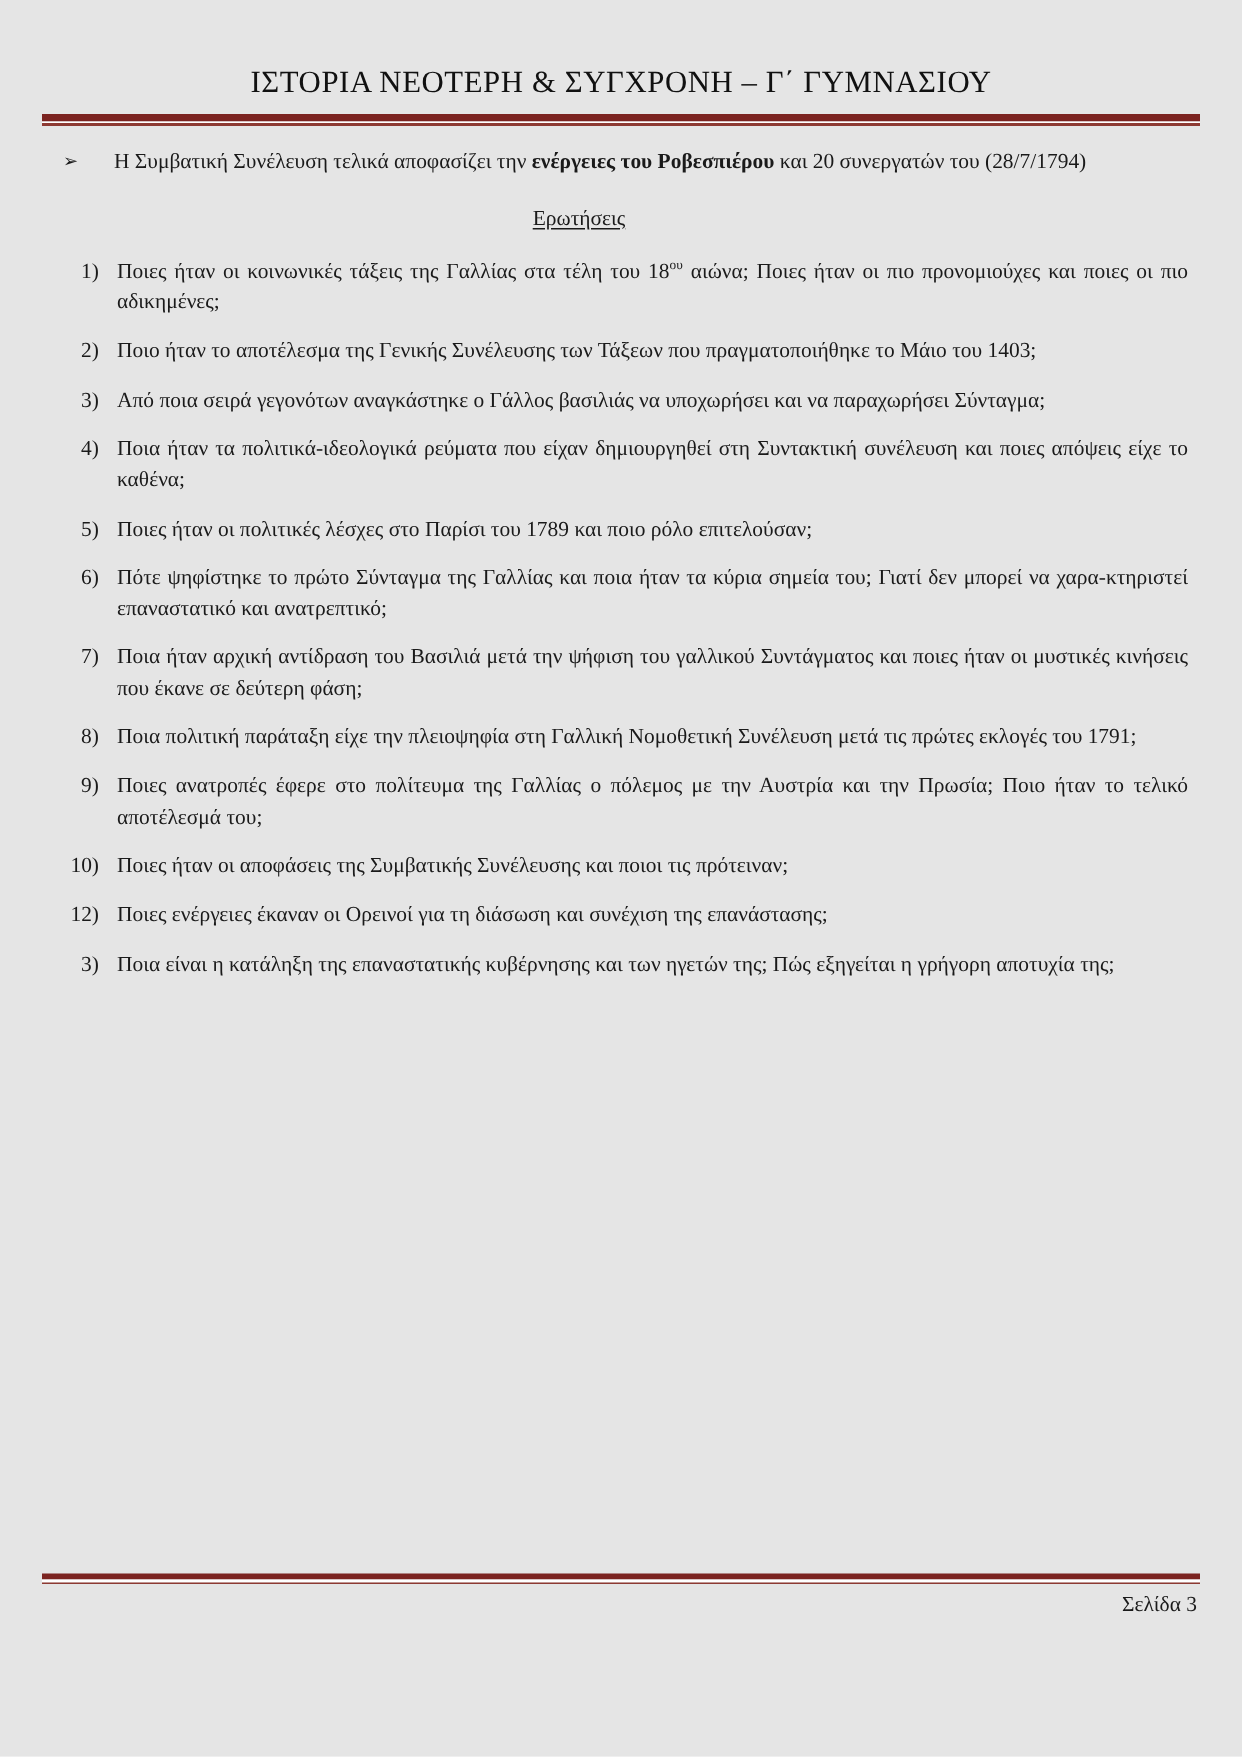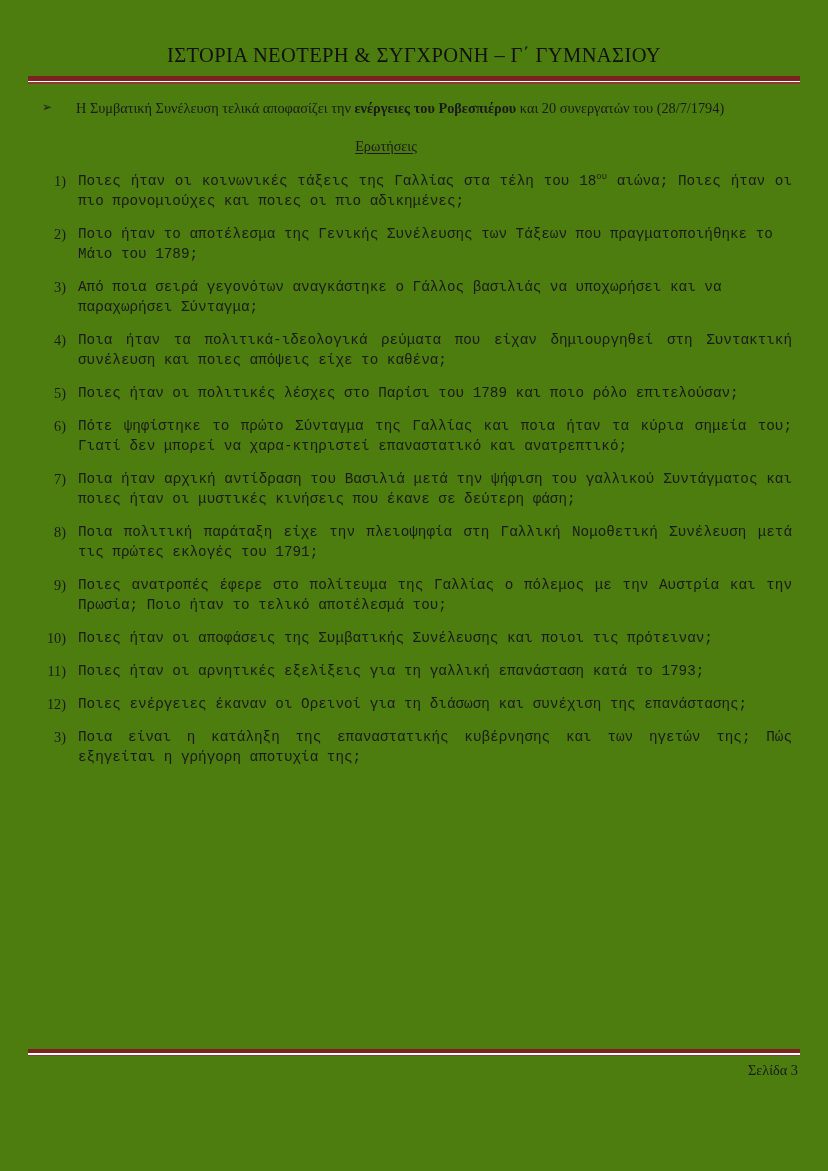--- a/index.html
+++ b/index.html
@@ -12,21 +12,21 @@
     height: 1171px;
     position: relative;
     font-family: "Liberation Serif", "DejaVu Serif", serif;
     color: #1a1a1a;
     overflow: hidden;
   }
 
   .page {
     position: absolute;
     inset: 0;
-    background: #4d7c0f;
+    background: #e5e5e5;
   }
 
   
   .doc-header {
     position: absolute;
     top: 44px;
     left: 28px;
     right: 28px;
   }
   .doc-title {
@@ -113,21 +113,20 @@
     width: 36px;
     text-align: right;
     padding-right: 12px;
     box-sizing: border-box;
     white-space: nowrap;
   }
   ol.qlist li .qtext {
     flex: 1;
     text-align: justify;
     text-justify: inter-word;
-    font-family: Liberation Mono, monospace;
   }
   ol.qlist li .qtext.nojustify {
     text-align: left;
   }
   sup {
     font-size: 0.62em;
     vertical-align: super;
     line-height: 0;
   }
 
@@ -185,21 +184,21 @@
 
     <ol class="qlist">
 
       <li>
         <span class="num">1)</span>
         <span class="qtext"><span>Ποιες ήταν οι κοινωνικές τάξεις της Γαλλίας στα τέλη του 18</span><sup>ου</sup><span> αιώνα; Ποιες ήταν οι πιο προνομιούχες και ποιες οι πιο αδικημένες;</span></span>
       </li>
 
       <li>
         <span class="num">2)</span>
-        <span class="qtext nojustify">Ποιο ήταν το αποτέλεσμα της Γενικής Συνέλευσης των Τάξεων που πραγματοποιήθηκε το Μάιο του 1789;</span>
+        <span class="qtext nojustify">Ποιο ήταν το αποτέλεσμα της Γενικής Συνέλευσης των Τάξεων που πραγματοποιήθηκε το Μάιο του 1403;</span>
       </li>
 
       <li>
         <span class="num">3)</span>
         <span class="qtext nojustify">Από ποια σειρά γεγονότων αναγκάστηκε ο Γάλλος βασιλιάς να υποχωρήσει και να παραχωρήσει Σύνταγμα;</span>
       </li>
 
       <li>
         <span class="num">4)</span>
         <span class="qtext">Ποια ήταν τα πολιτικά-ιδεολογικά ρεύματα που είχαν δημιουργηθεί στη Συντακτική συνέλευση και ποιες απόψεις είχε το καθένα;</span>
@@ -228,24 +227,20 @@
       <li>
         <span class="num">9)</span>
         <span class="qtext">Ποιες ανατροπές έφερε στο πολίτευμα της Γαλλίας ο πόλεμος με την Αυστρία και την Πρωσία; Ποιο ήταν το τελικό αποτέλεσμά του;</span>
       </li>
 
       <li>
         <span class="num">10)</span>
         <span class="qtext nojustify">Ποιες ήταν οι αποφάσεις της Συμβατικής Συνέλευσης και ποιοι τις πρότειναν;</span>
       </li>
 
-      <li>
-        <span class="num">11)</span>
-        <span class="qtext nojustify">Ποιες ήταν οι αρνητικές εξελίξεις για τη γαλλική επανάσταση κατά το 1793;</span>
-      </li>
 
       <li>
         <span class="num">12)</span>
         <span class="qtext nojustify">Ποιες ενέργειες έκαναν οι Ορεινοί για τη διάσωση και συνέχιση της επανάστασης;</span>
       </li>
 
 
       <li>
         <span class="num">3)</span>
         <span class="qtext">Ποια είναι η κατάληξη της επαναστατικής κυβέρνησης και των ηγετών της; Πώς εξηγείται η γρήγορη αποτυχία της;</span>

